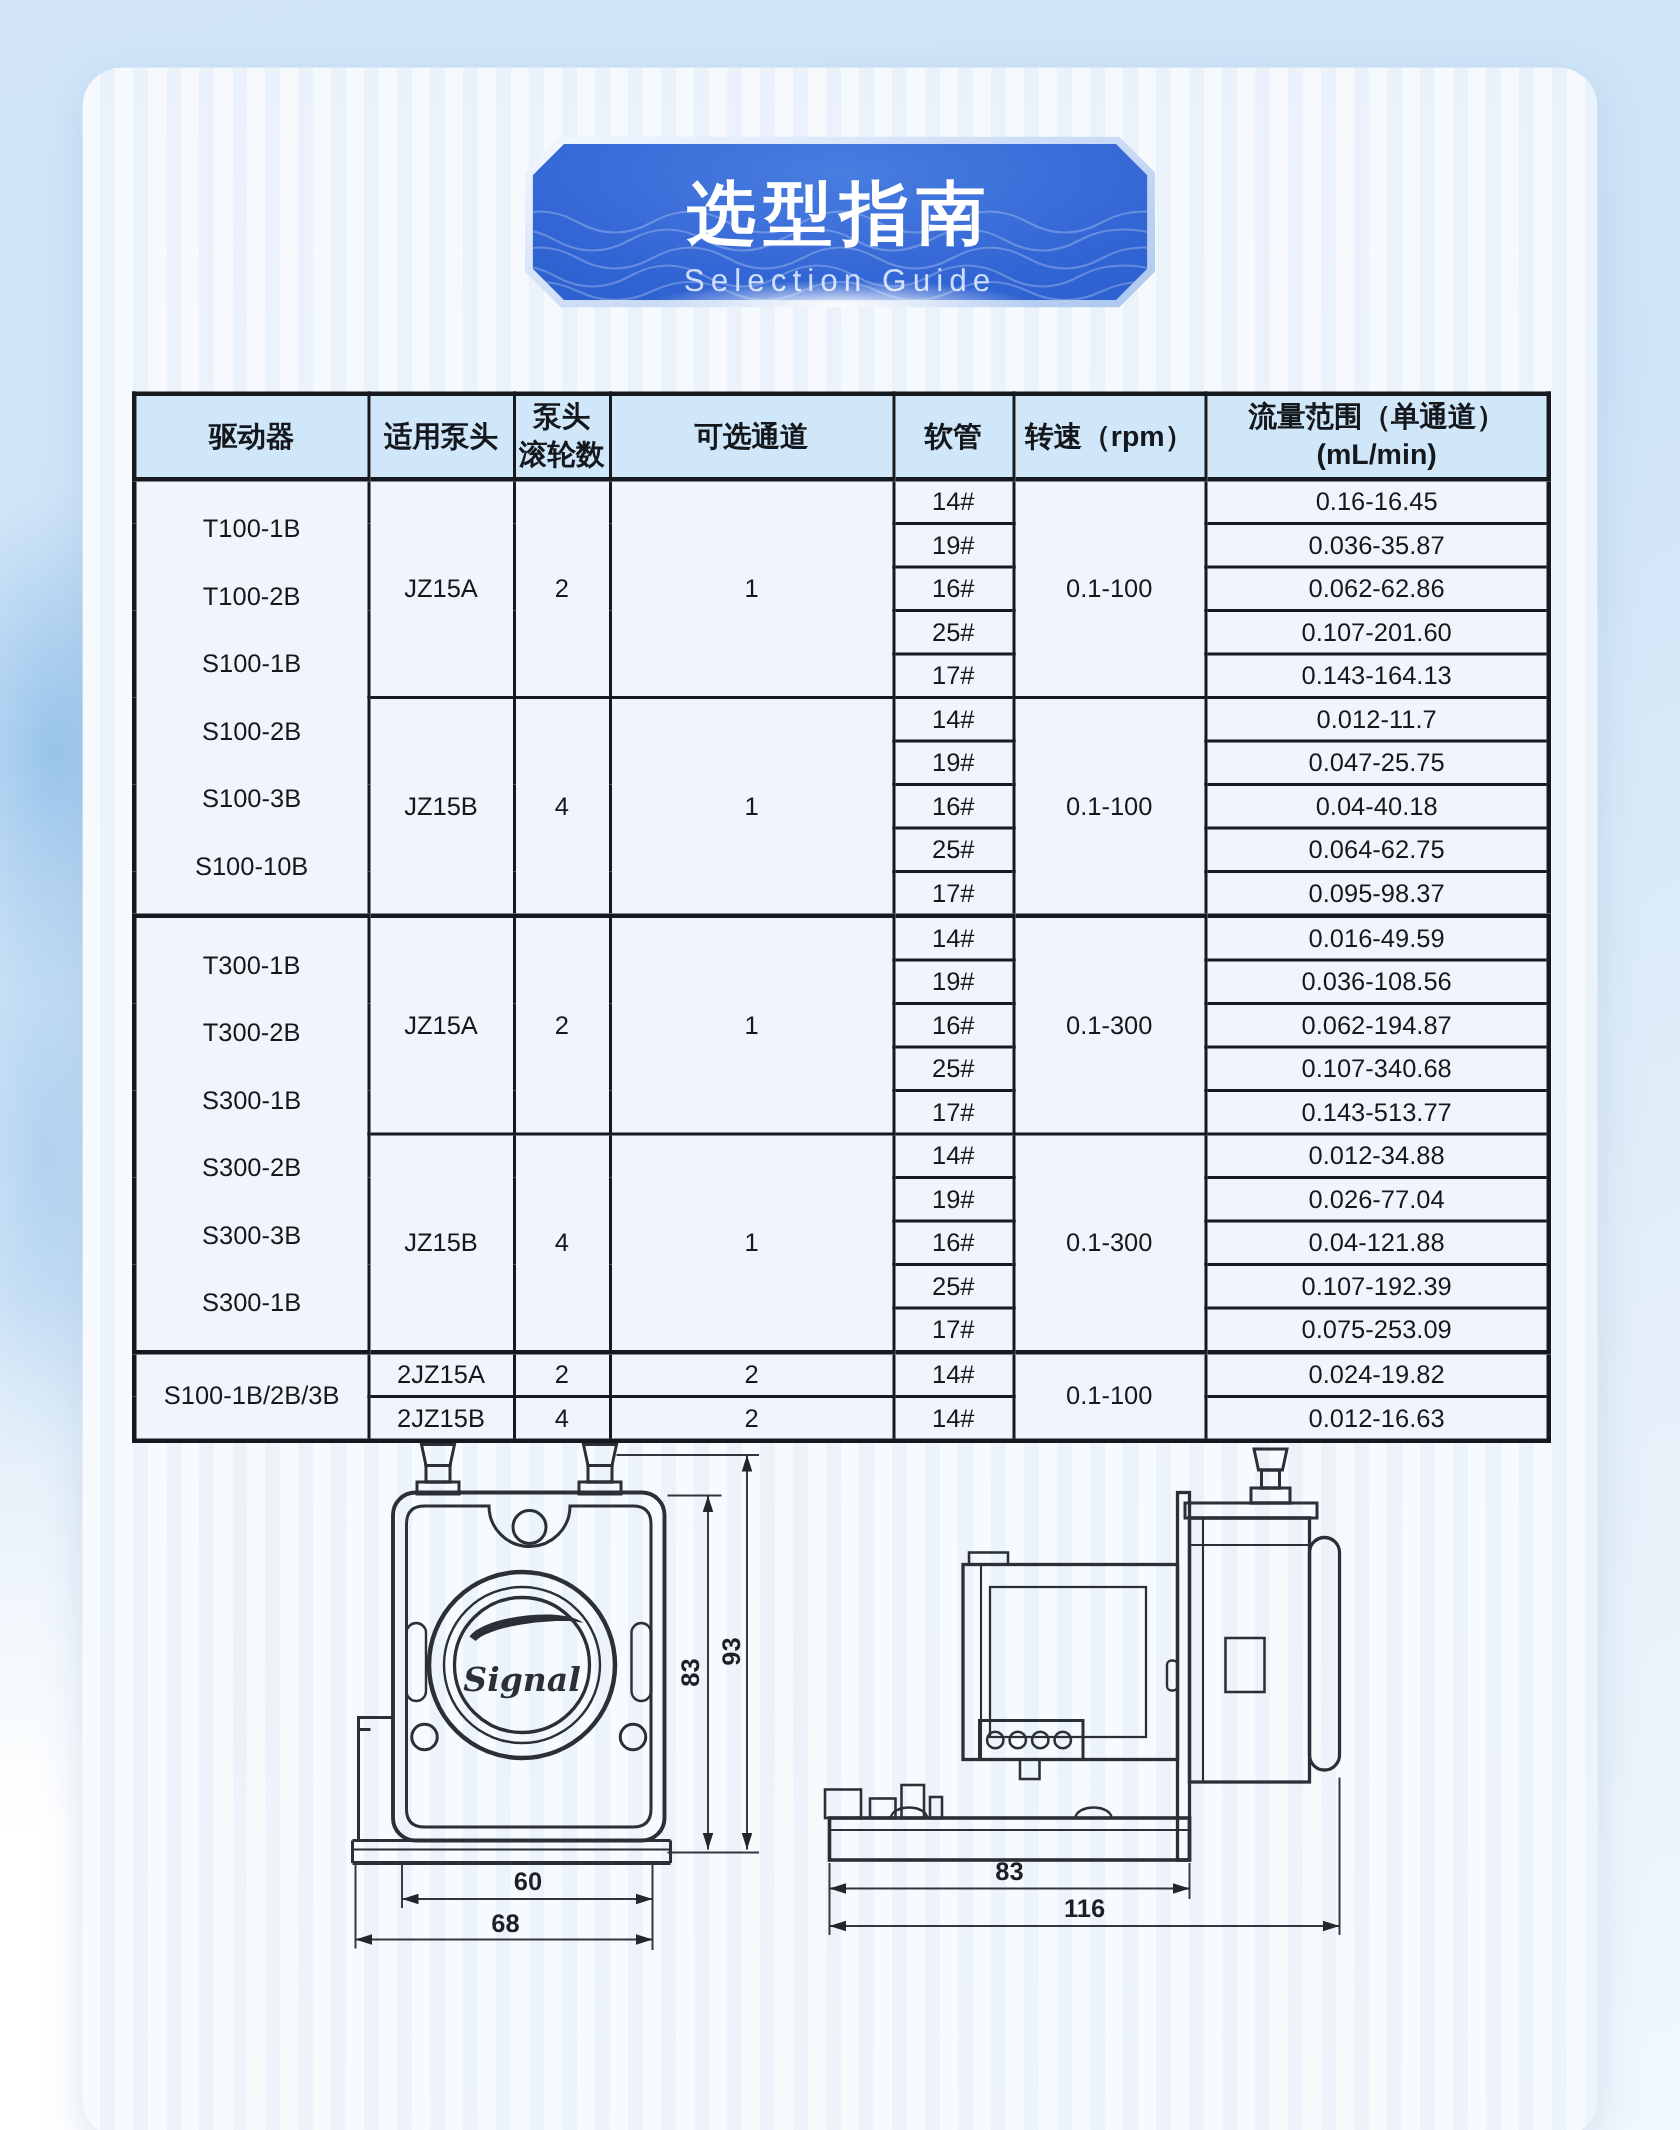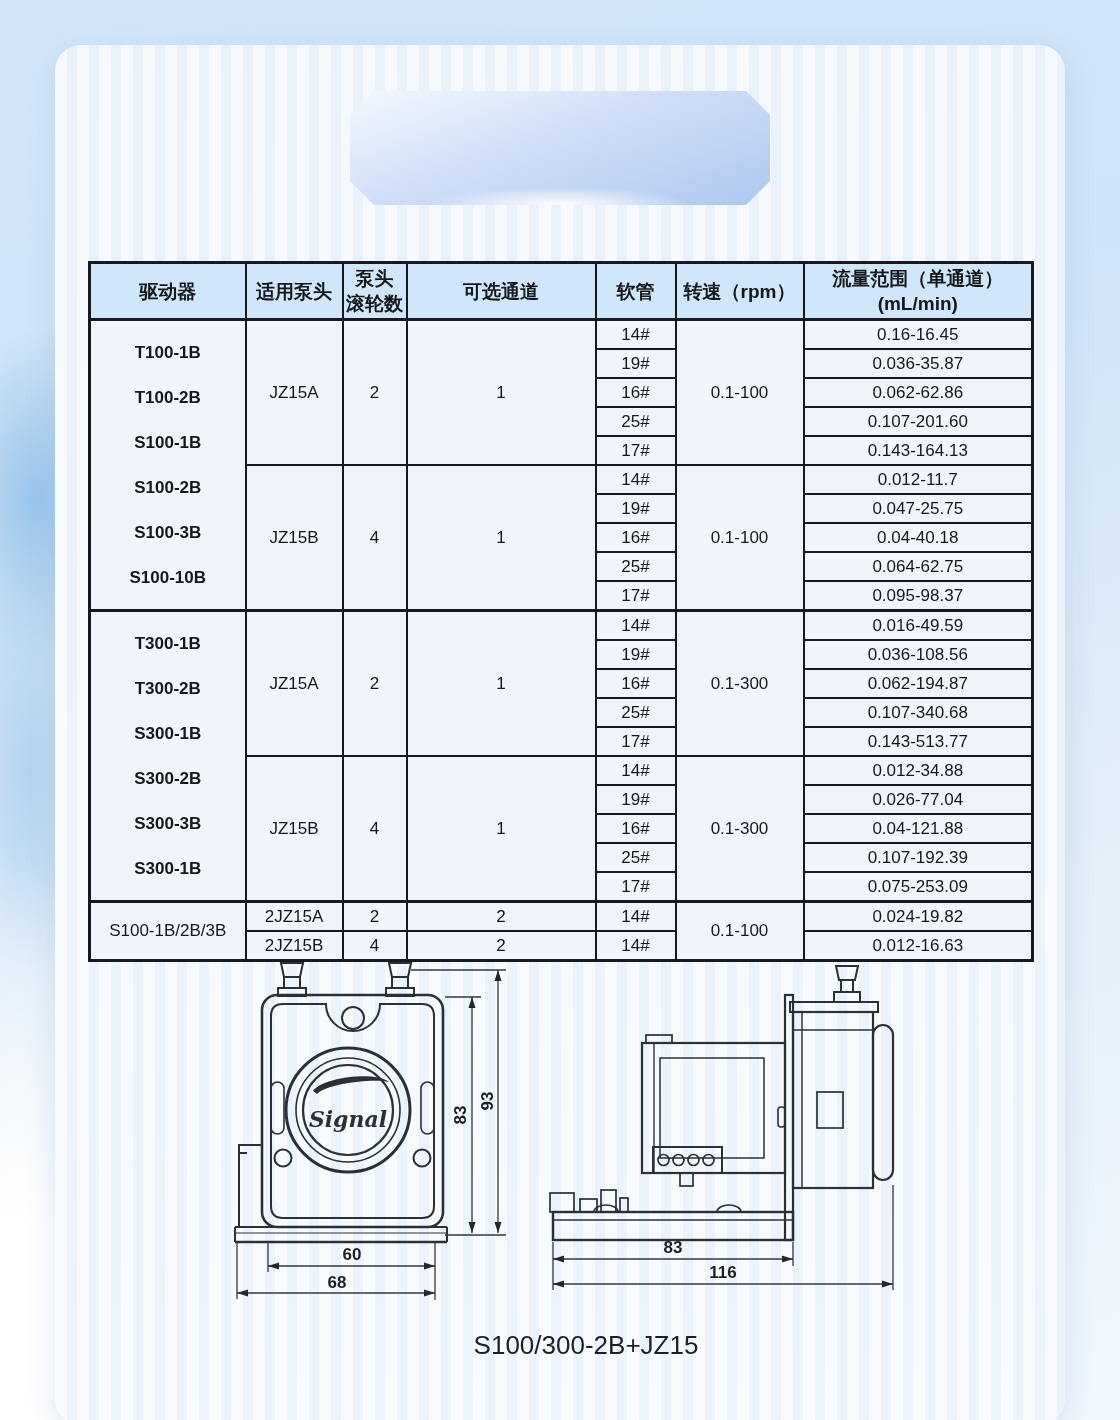--- a/index.html
+++ b/index.html
@@ -37,21 +37,21 @@
 
   
   .spec-table{position:absolute;left:33px;top:216px;border-collapse:collapse;table-layout:fixed;
         width:943px;border:3px solid #16191f;background:#f0f5fb;}
   .spec-table th,.spec-table td{border:2px solid #16191f;text-align:center;vertical-align:middle;
         padding:0;overflow:hidden;color:#14171c;}
   .spec-table thead th{background:#cfe7f8;height:54px;font-size:19px;font-weight:700;
         border-bottom:3px solid #16191f;line-height:25px;}
   .spec-table tbody td{height:27px;font-size:17px;font-weight:400;}
   .spec-table tbody tr.group-start td{border-top:3px solid #16191f;}
-  .spec-table td.driver div{height:45px;display:flex;align-items:center;justify-content:center;font-weight:bold;}
+  .spec-table td.driver div{height:45px;display:flex;align-items:center;justify-content:center;}
 
   
   .drawings{position:absolute;left:0;top:905px;width:1010px;height:420px;}
   .front-svg{position:absolute;left:170px;top:0;}
   .side-svg{position:absolute;left:485px;top:0;}
   .draw-line{stroke:#2b2f36;fill:none;}
   .dim-line{stroke:#33373d;stroke-width:1.3;fill:none;}
   .dim-text{fill:#1c1f24;font-size:17px;font-weight:600;font-family:"Liberation Sans",sans-serif;}
   .arrow{fill:#23262b;stroke:none;}
   .logo-text{fill:#2b2f36;font-family:"DejaVu Serif","Liberation Serif",serif;
@@ -63,20 +63,33 @@
 <body>
 
 <div class="page">
   <div class="bg-blob"></div>
   <div class="bg-blob2"></div>
   <div class="bg-fade"></div>
 
   <div class="card">
 
     <div class="banner-frame">
+      <div class="banner">
+        <svg class="banner-waves" viewBox="0 0 410 70" preserveAspectRatio="none">
+          <g fill="none" stroke="rgba(255,255,255,0.25)" stroke-width="1.4">
+            <path d="M-20,18 Q5,4 30,18 T80,18 T130,18 T180,18 T230,18 T280,18 T330,18 T380,18 T440,18"></path>
+            <path d="M-35,30 Q-10,16 15,30 T65,30 T115,30 T165,30 T215,30 T265,30 T315,30 T365,30 T430,30"></path>
+            <path d="M-20,42 Q5,28 30,42 T80,42 T130,42 T180,42 T230,42 T280,42 T330,42 T380,42 T440,42"></path>
+            <path d="M-35,54 Q-10,40 15,54 T65,54 T115,54 T165,54 T215,54 T265,54 T315,54 T365,54 T430,54"></path>
+            <path d="M-20,64 Q5,52 30,64 T80,64 T130,64 T180,64 T230,64 T280,64 T330,64 T380,64 T440,64"></path>
+          </g>
+        </svg>
+        <div class="banner-title">选型指南</div>
+        <div class="banner-subtitle">Selection Guide</div>
+      </div>
       <div class="banner-glow"></div>
     </div>
 
     <table class="spec-table">
       <colgroup>
         <col style="width:156px">
           <col style="width:97px">
           <col style="width:64px">
         <col style="width:189px">
           <col style="width:80px">
@@ -357,15 +370,14 @@
           <polygon points="13,309 24,305.5 24,312.5"></polygon>
             <polygon points="253,309 242,305.5 242,312.5"></polygon>
           <polygon points="13,334 24,330.5 24,337.5"></polygon>
             <polygon points="353,334 342,330.5 342,337.5"></polygon>
         </g>
         <text class="dim-text" x="133" y="303" text-anchor="middle">83</text>
         <text class="dim-text" x="183" y="328" text-anchor="middle">116</text>
       </svg>
     </div>
 
-    <div class="caption">S100/300-2B+JZ15</div>
   </div>
 </div>
 
 </body></html>

